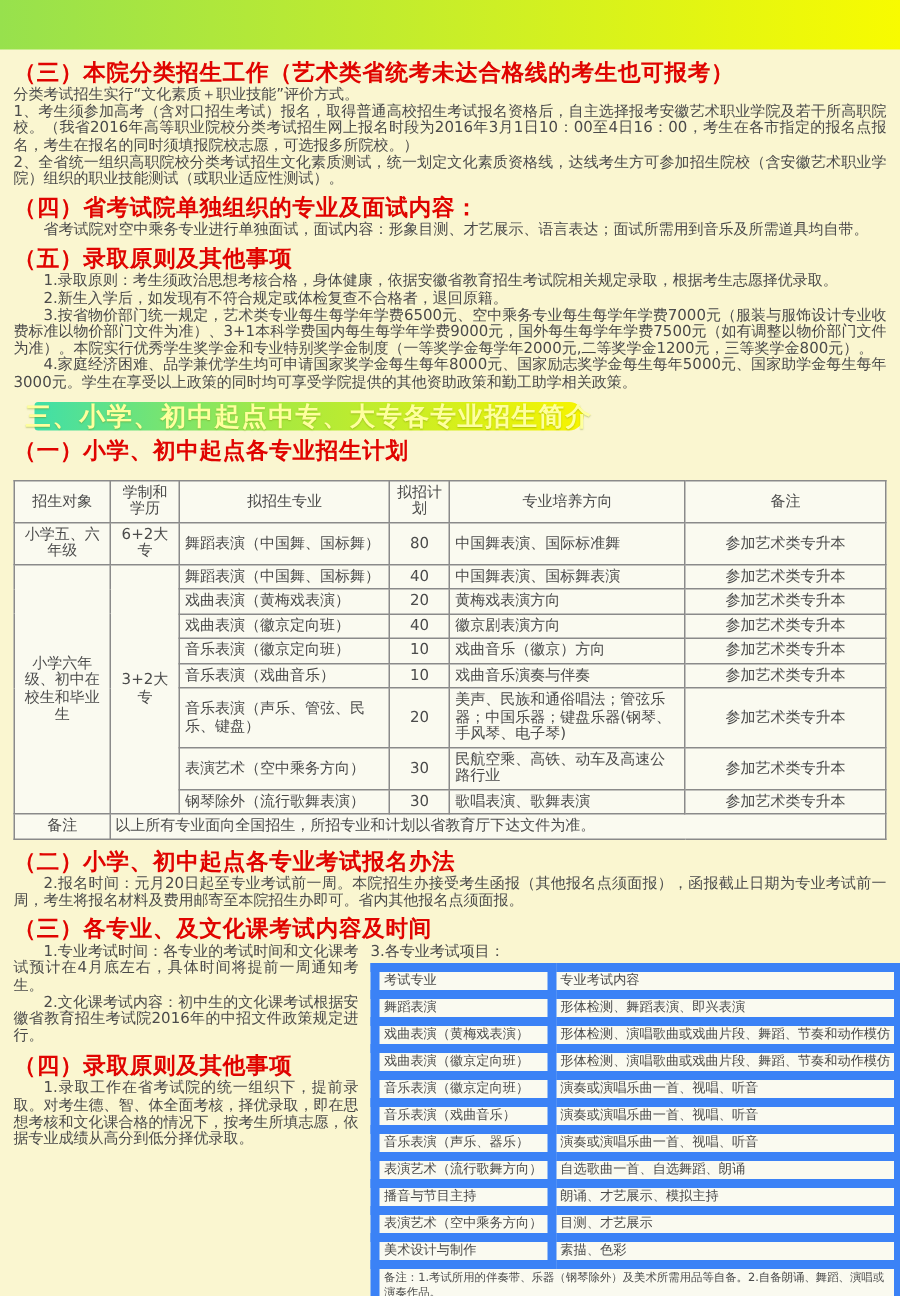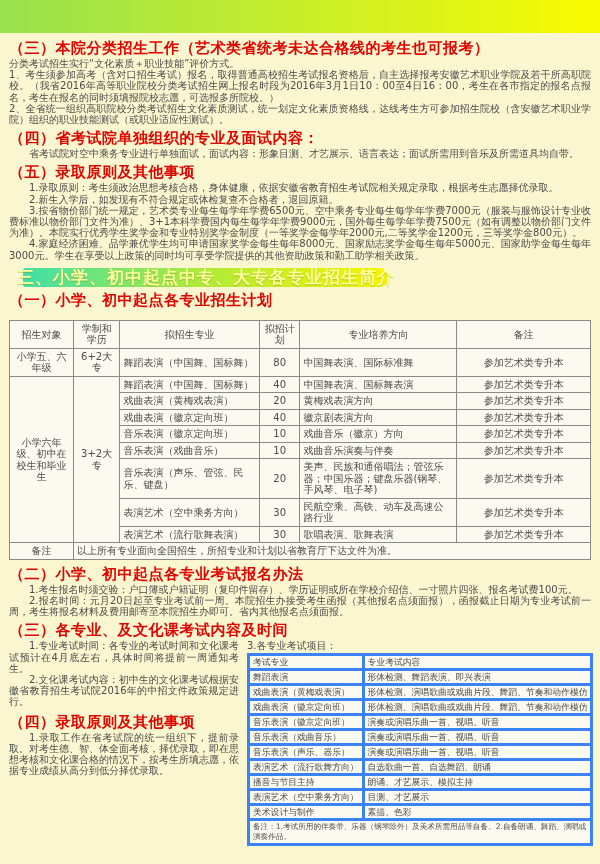--- a/index.html
+++ b/index.html
@@ -31,21 +31,21 @@
   table { border-collapse:collapse; background:#FAFAF0; }
   .plan-table { width:100%; margin-top:12px; table-layout:fixed; }
   .plan-table th, .plan-table td {
     border:1px solid #8a8a8a; font-size:10px; line-height:11.5px;
     padding:2px 3px; text-align:center; font-weight:normal; color:#4b4b4b;
     vertical-align:middle; overflow:hidden;
   }
   .plan-table .al { text-align:left; }
   .exam-table { width:100%; }
   .exam-table th, .exam-table td {
-    border:3px solid #3b82f6; font-size:8.8px; line-height:10px;
+    border:6px solid #3b82f6; font-size:8.8px; line-height:10px;
     padding:1px 3px; text-align:left; font-weight:normal; color:#4b4b4b;
     vertical-align:middle; white-space:nowrap; overflow:hidden;
   }
   .exam-table .exam-footer td { font-size:7.6px; white-space:normal; }
   .two-col { display:flex; gap:8px; margin-top:2px; }
   .left-col { width:230px; flex:0 0 230px; }
   .right-col { flex:1; min-width:0; }
   .table-label { font-size:10px; line-height:11px; margin-bottom:2px; color:#4b4b4b; }
   .h-sub { margin-top:6px; }
 </style>
@@ -141,34 +141,33 @@
           <td class="al">美声、民族和通俗唱法；管弦乐器；中国乐器；键盘乐器(钢琴、手风琴、电子琴)</td>
           <td>参加艺术类专升本</td>
         </tr>
         <tr>
           <td class="al">表演艺术（空中乘务方向）</td>
           <td>30</td>
           <td class="al">民航空乘、高铁、动车及高速公路行业</td>
           <td>参加艺术类专升本</td>
         </tr>
         <tr>
-          <td class="al">表演艺术（流行歌舞表演）</td>
+          <td class="al">钢琴除外（流行歌舞表演）</td>
           <td>30</td>
           <td class="al">歌唱表演、歌舞表演</td>
           <td>参加艺术类专升本</td>
         </tr>
         <tr>
           <td>备注</td>
           <td class="al" colspan="5">以上所有专业面向全国招生，所招专业和计划以省教育厅下达文件为准。</td>
         </tr>
       </tbody>
     </table>
 
     <div class="red-h h-sub">（二）小学、初中起点各专业考试报名办法</div>
-    <p class="body-text indent">1.考生报名时须交验：户口簿或户籍证明（复印件留存）、学历证明或所在学校介绍信、一寸照片四张、报名考试费100元。</p>
     <p class="body-text indent">2.报名时间：元月20日起至专业考试前一周。本院招生办接受考生函报（其他报名点须面报），函报截止日期为专业考试前一周，考生将报名材料及费用邮寄至本院招生办即可。省内其他报名点须面报。</p>
 
     <div class="red-h">（三）各专业、及文化课考试内容及时间</div>
     <div class="two-col">
       <div class="left-col">
         <p class="body-text indent">1.专业考试时间：各专业的考试时间和文化课考试预计在4月底左右，具体时间将提前一周通知考生。</p>
         <p class="body-text indent">2.文化课考试内容：初中生的文化课考试根据安徽省教育招生考试院2016年的中招文件政策规定进行。</p>
         <div class="red-h h-sub">（四）录取原则及其他事项</div>
         <p class="body-text indent">1.录取工作在省考试院的统一组织下，提前录取。对考生德、智、体全面考核，择优录取，即在思想考核和文化课合格的情况下，按考生所填志愿，依据专业成绩从高分到低分择优录取。</p>
       </div>

